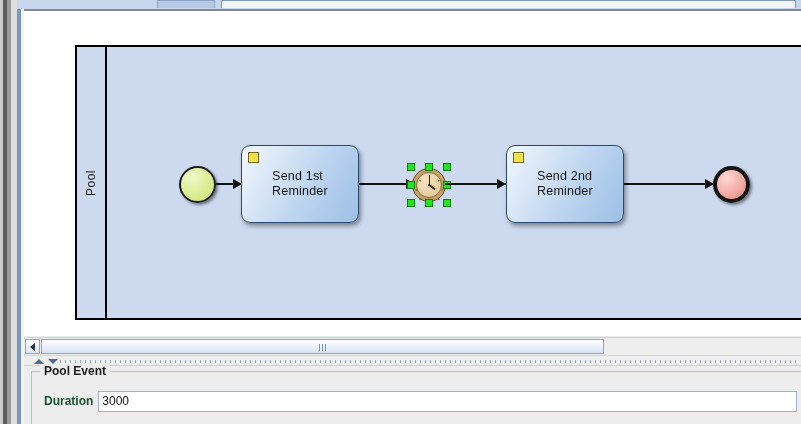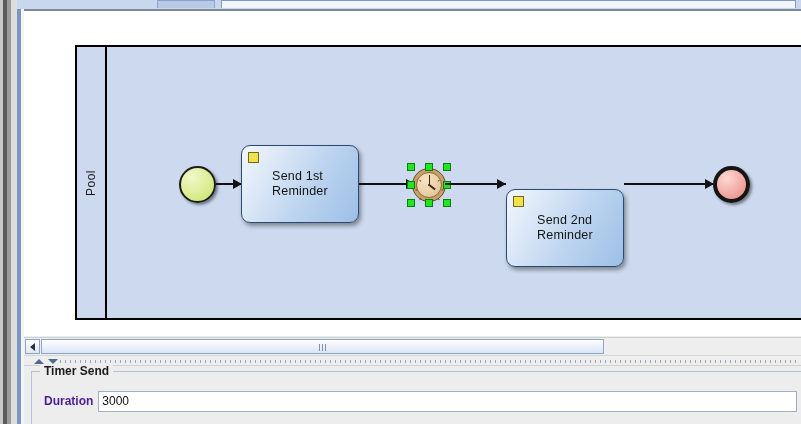--- a/index.html
+++ b/index.html
@@ -126,21 +126,21 @@
     border: 1px solid #2b4a73;
     border-radius: 9px;
     box-sizing: border-box;
     background: linear-gradient(120deg, #f2f7fd 0%, #dfeaf8 22%, #bcd4ef 58%, #9dbfe6 100%);
     box-shadow: 2px 3px 4px rgba(0,0,0,0.38);
     display: flex;
     align-items: center;
     justify-content: center;
   }
   #task-1 { left: 134px; top: 98px; }
-  #task-2 { left: 399px; top: 98px; margin-top: 44px; }
+  #task-2 { left: 399px; top: 98px; }
   .task-label {
     text-align: left;
     font-size: 12.5px;
     line-height: 15px;
     color: #141414;
     letter-spacing: 0.2px;
   }
   .task-marker {
     position: absolute;
     left: 6px; top: 6px;
@@ -301,21 +301,21 @@
   #duration-row {
     position: absolute;
     left: 12px; top: 19px;
     right: 4px; height: 20px;
     display: flex;
     align-items: center;
   }
   #duration-label {
     font-size: 12px;
     font-weight: bold;
-    color: #4c1d95;
+    color: #14532d;
     margin-right: 5px;
   }
   #duration-input {
     flex: 1;
     height: 21px;
     background: #ffffff;
     border: 1px solid #9fb0c6;
     box-sizing: border-box;
     font-family: "Liberation Sans", sans-serif;
     font-size: 12px;
@@ -429,21 +429,21 @@
     </div>
 
     <div id="split-divider">
       <span id="div-up-btn"></span>
       <span id="div-down-btn"></span>
       <span id="div-dots"></span>
     </div>
 
     <div id="property-panel">
       <div id="prop-group">
-        <span id="prop-group-title">Timer Send</span>
+        <span id="prop-group-title">Pool Event</span>
         <div id="duration-row">
           <span id="duration-label">Duration</span>
           <input id="duration-input" type="text" value="3000" style="">
         </div>
       </div>
     </div>
 
   </div>
 </div>
 

